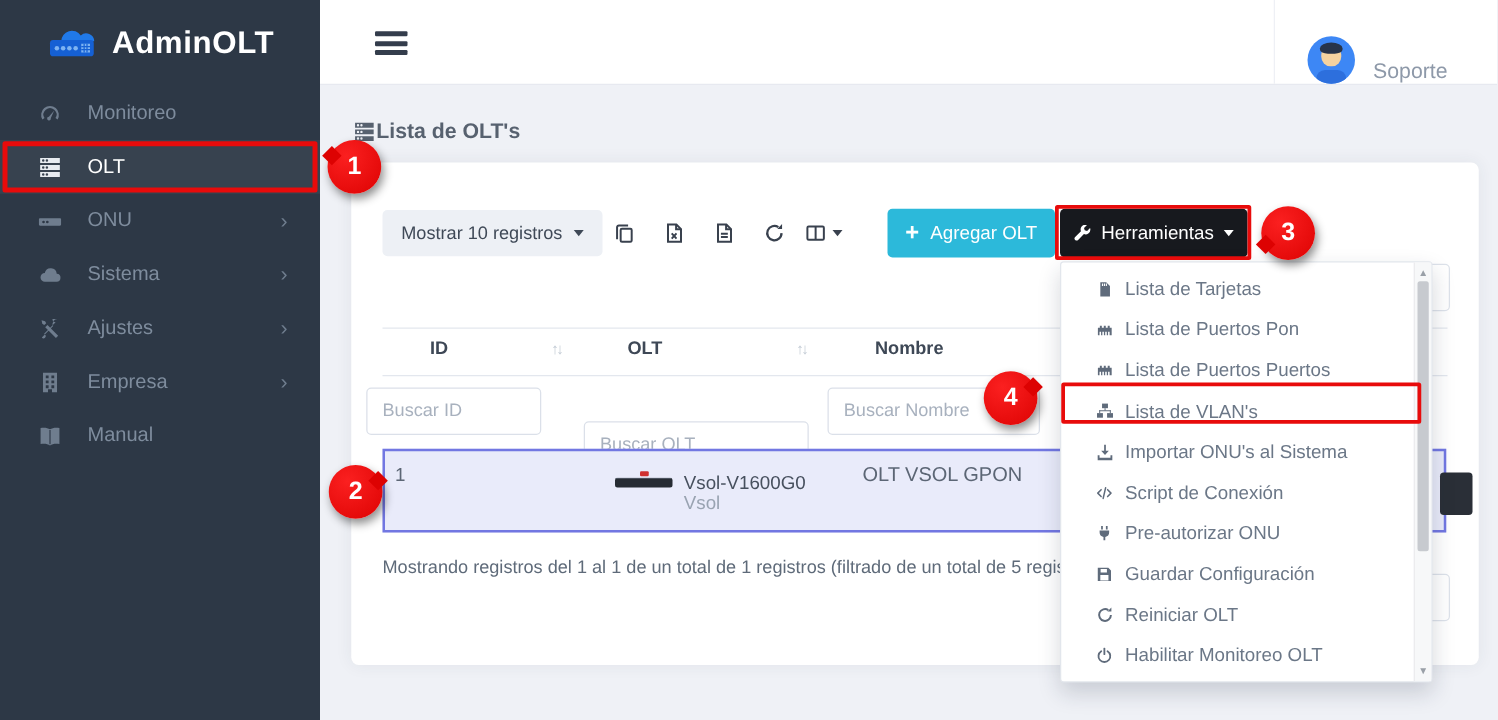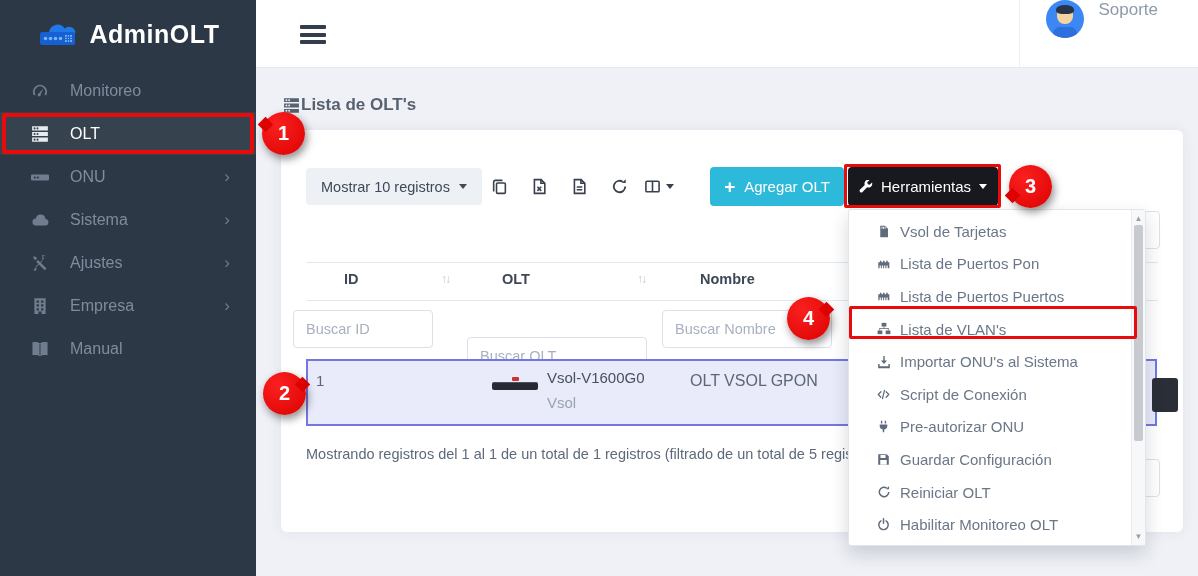--- a/index.html
+++ b/index.html
@@ -14,21 +14,21 @@
   .sitem { height:43px; display:flex; align-items:center; padding-left:31px; color:#7e8c9d; font-size:16px; cursor:pointer; position:relative; }
   .sitem .sic { width:22px; margin-right:17px; display:flex; color:#6f7d8e; }
   .sitem.active { color:#ffffff; background:rgba(255,255,255,.05); }
   .sitem.active .sic { color:#e8ecf1; }
   .chev { position:absolute; right:26px; font-size:17px; color:#6f7d8e; line-height:1; }
 
   
   .topbar { position:absolute; left:256px; top:0; width:942px; height:68px; background:#fff; border-bottom:1px solid #e7e9f0; z-index:5; }
   .burger { position:absolute; left:44px; top:25px; width:26px; cursor:pointer; }
   .burger div { height:4px; background:#343d4c; border-radius:1px; margin-bottom:3.5px; }
-  .user { position:absolute; right:0; top:0; height:100%; display:flex; align-items:flex-start; gap:14px; padding:0 40px 0 26px; border-left:1px solid #eef0f5; cursor:pointer; }
+  .user { position:absolute; right:0; top:0; height:100%; display:flex; align-items:flex-end; gap:14px; padding:0 40px 0 26px; border-left:1px solid #eef0f5; cursor:pointer; }
   .avatar { position:relative; width:38px; height:38px; border-radius:50%; background:#3d87f5; overflow:hidden; }
   .av-body { position:absolute; bottom:-2px; left:7px; width:24px; height:13px; background:#2d6fdd; border-radius:7px 7px 0 0; }
   .av-head { position:absolute; top:7px; left:11px; width:16px; height:17px; background:#f5d3a0; border-radius:46%; }
   .av-hair { position:absolute; top:5px; left:10px; width:18px; height:9px; background:#27344a; border-radius:50% 50% 35% 35%; }
   .user-name { color:#8e99a9; font-size:17px; }
 
   
   .ptitle { position:absolute; left:283px; top:95px; display:flex; align-items:center; gap:1px; color:#57616f; font-weight:bold; font-size:17px; z-index:2; }
   .ptitle .sic { display:flex; color:#57616f; }
 
@@ -49,21 +49,21 @@
   .th { position:absolute; top:141px; font-size:14.5px; font-weight:bold; color:#3e4856; cursor:pointer;margin-left:38px; }
   .sort { position:absolute; top:142px; font-size:12px; color:#c3cbd5; letter-spacing:-2px; }
   .filter { position:absolute; top:180px; height:38px; border:1px solid #dbe0e9; border-radius:4px; padding:0 12px; font-size:14.5px; color:#4a5261; font-family:"Liberation Sans", sans-serif; }
   .filter::placeholder { color:#a8b1be; }
 
   .row { position:absolute; left:25px; top:229px; width:851px; height:67px; background:#e9ebfa; border:2px solid #7277e2; cursor:pointer; }
   .cell-id { position:absolute; left:8px; top:11px; font-size:15px; color:#5c6675; }
   .dev { position:absolute; left:184px; top:16px; width:46px; }
   .dev-logo { width:7px; height:4px; background:#d03030; margin:0 auto 1px; border-radius:1px; }
   .dev-bar { width:46px; height:8px; background:#262b33; border-radius:2px; border-top:1px solid #49515d; }
-  .cell-model { position:absolute; left:239px; top:8px; font-size:15px; color:#47505e; }
+  .cell-model { position:absolute; left:239px; top:17px; font-size:15px; color:#47505e; }
   .cell-brand { position:absolute; left:239px; top:33px; font-size:15px; color:#99a3b1; }
   .cell-name { position:absolute; left:382px; top:11px; font-size:16px; color:#5c6675; }
   .row-extra { position:absolute; left:844px; top:17px; width:26px; height:34px; background:#2a2f37; border-radius:3px; }
 
   .tfooter { position:absolute; left:25px; top:316px; font-size:14.5px; color:#5e6a79; }
   .pag-partial { position:absolute; left:799px; top:329px; width:80px; height:38px; border:1px solid #dde2ea; border-radius:4px; background:#fff; }
 
   
   .dropdown { position:absolute; left:848px; top:209px; width:298px; height:337px; background:#fff; border:1px solid #e2e6ec; border-radius:3px; box-shadow:0 8px 18px rgba(30,40,60,.18); z-index:40; padding-top:5px; }
   .mitem { height:32.6px; display:flex; align-items:center; gap:8px; padding-left:26px; color:#6b7787; font-size:15px; cursor:pointer; }
@@ -295,21 +295,21 @@
     <div class="pag-partial"></div>
   </section>
 
   <div class="dropdown">
     <div class="mitem">
       <span class="mic">
           <svg width="13" height="13" viewBox="0 0 16 16" fill="currentColor" fill-rule="evenodd">
             <path d="M4 1h5.8L13.5 4.7V15H4z M5.6 2.2h1.1v2.4H5.6zM7.5 2.2h1.1v2.4H7.5zM9.4 2.2h1.1v2.4H9.4z"></path>
           </svg>
         </span>
-      <span>Vsol de Tarjetas</span>
+      <span>Lista de Tarjetas</span>
     </div>
     <div class="mitem">
       <span class="mic">
           <svg width="14" height="14" viewBox="0 0 16 16" fill="currentColor" fill-rule="evenodd">
             <path d="M1.5 6h1.8V4.2h1.8V6h1.8V4.2h1.8V6h1.8V4.2h1.8V6h1.8v6.8H1.5z M3 9.6h1.4v3.2H3zM5.6 9.6H7v3.2H5.6zM8.2 9.6h1.4v3.2H8.2zM10.8 9.6h1.4v3.2h-1.4z"></path>
           </svg>
         </span>
       <span>Lista de Puertos Pon</span>
     </div>
     <div class="mitem">

